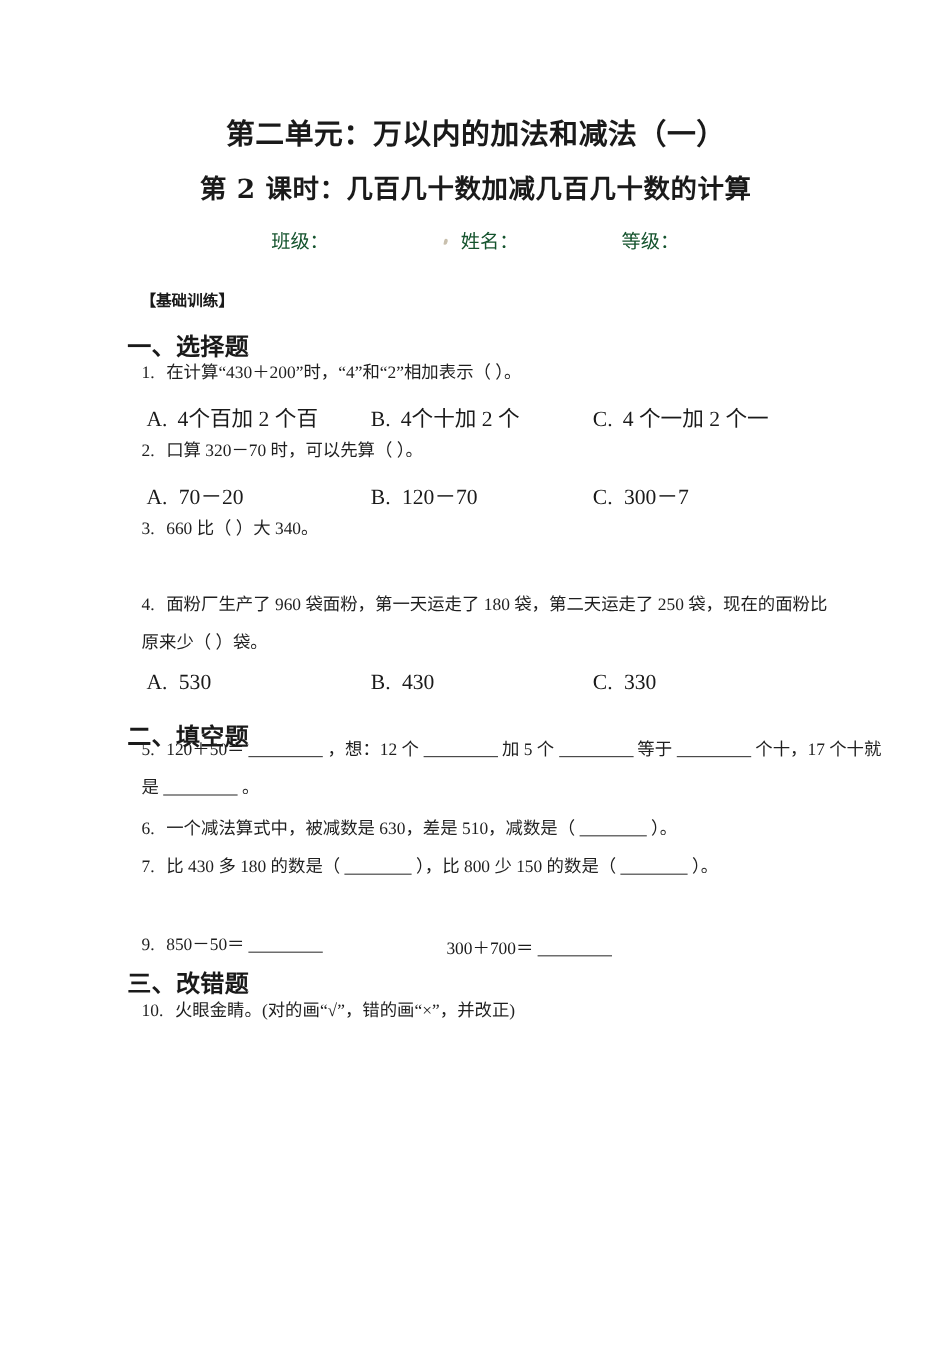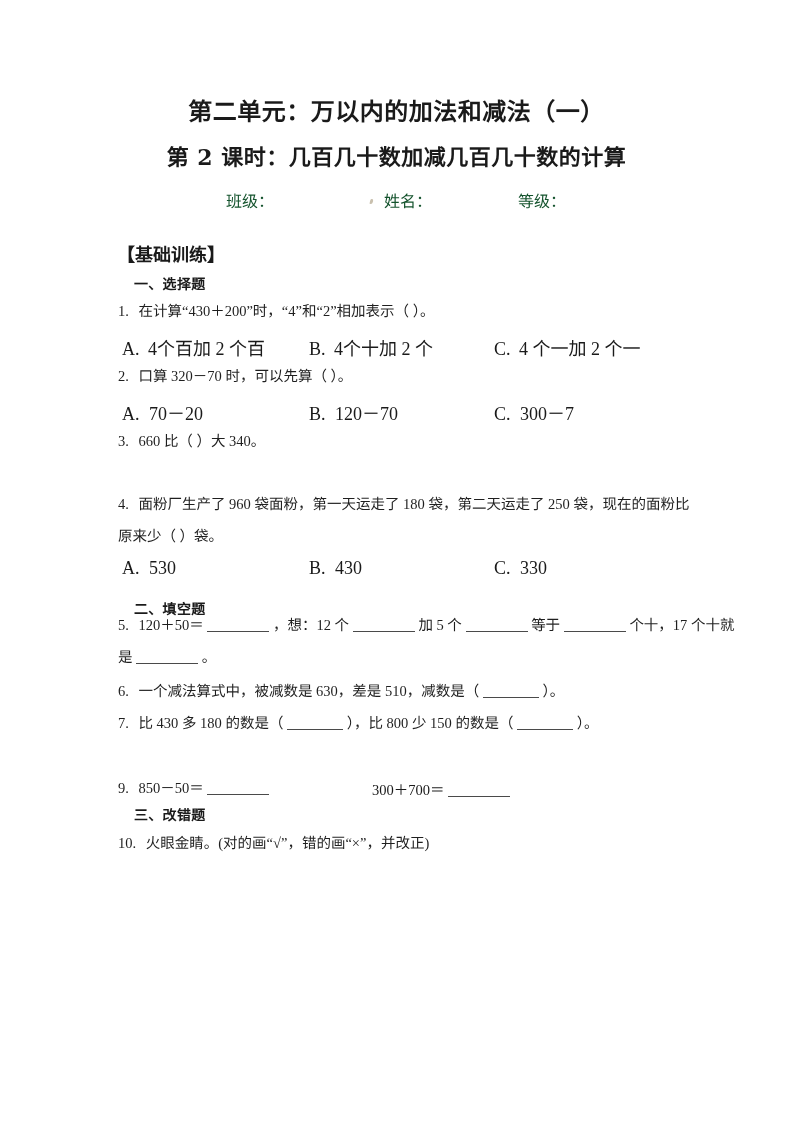--- a/index.html
+++ b/index.html
@@ -71,29 +71,29 @@
     width: 3px;
     height: 5px;
     background: #c9c0ae;
     border-radius: 40% 40% 60% 10%;
     transform: rotate(12deg);
   }
   
   .bracket-head {
     position: absolute;
     left: 117px;
-    font-size: 18px;
+    font-size: 13px;
     font-weight: bold;
     font-family: "DejaVu Serif", "Liberation Serif", serif;
     letter-spacing: 0px;
   }
   .sec-head {
     position: absolute;
-    left: 134px;
-    font-size: 14px;
+    left: 106px;
+    font-size: 20px;
     font-weight: bold;
     font-family: "DejaVu Serif", "Liberation Serif", serif;
     letter-spacing: 0.3px;
   }
   
   .q {
     position: absolute;
     left: 118px;
     font-size: 14.5px;
     line-height: 20px;

